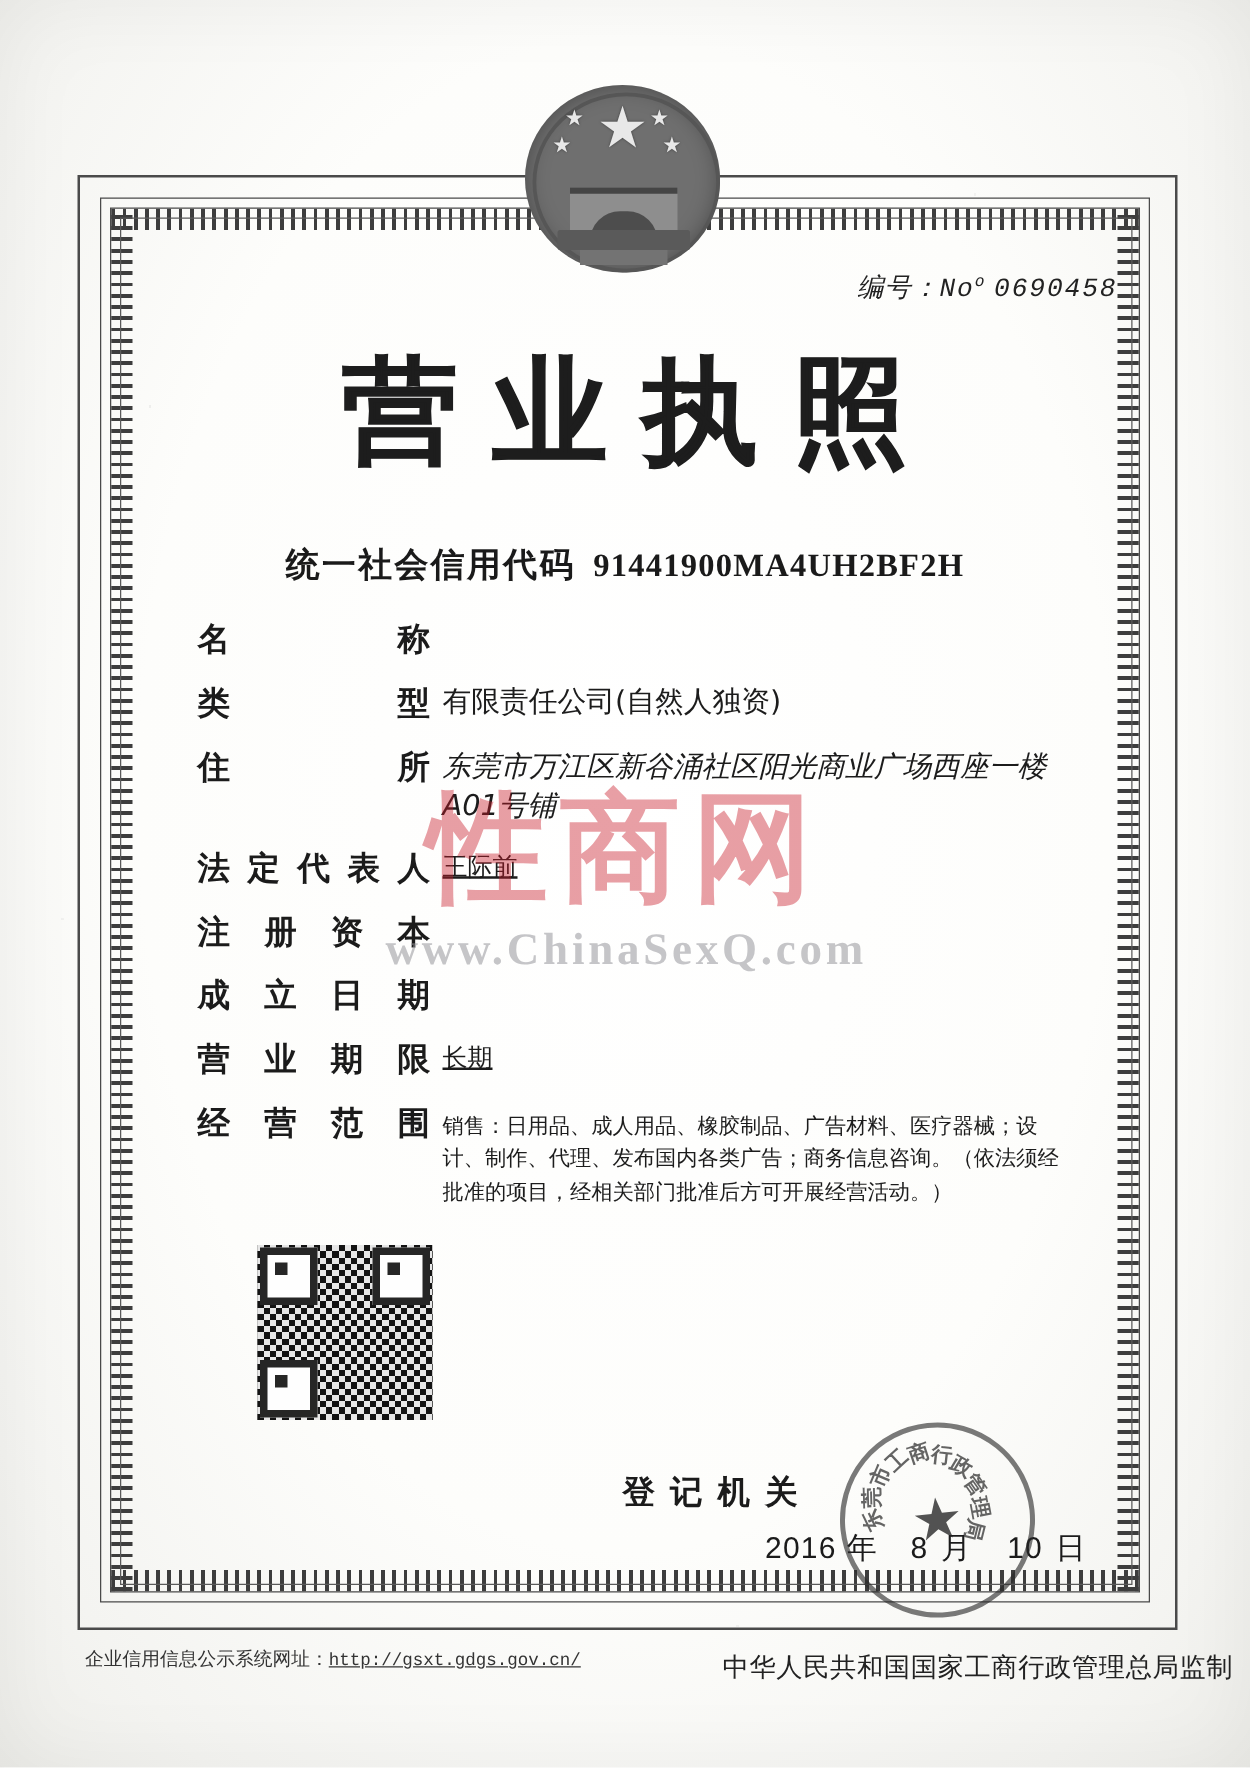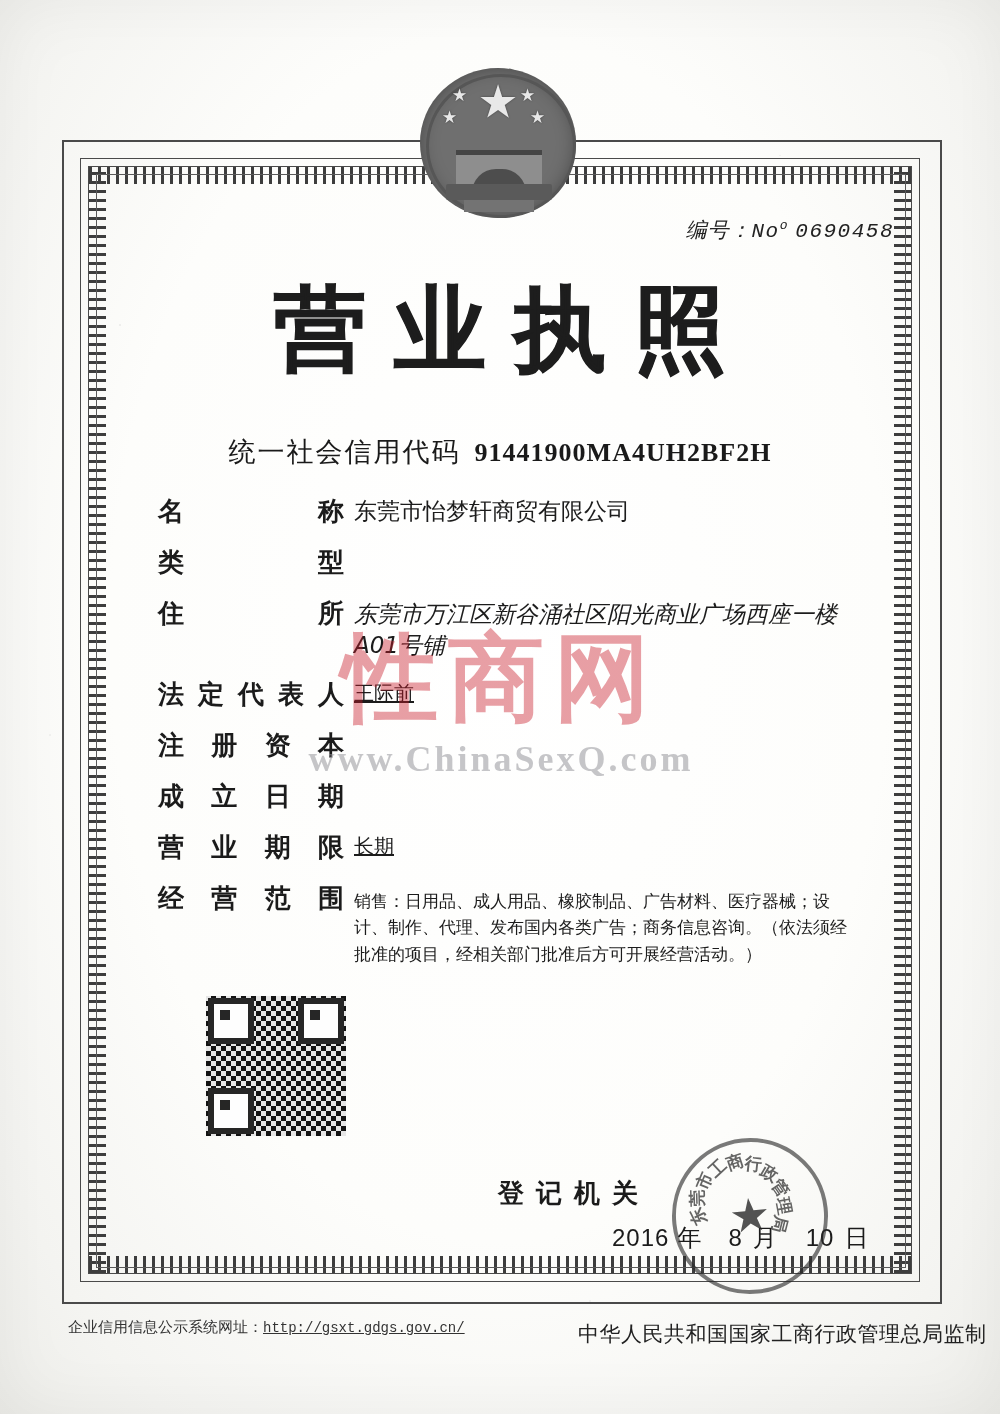--- a/index.html
+++ b/index.html
@@ -172,21 +172,21 @@
   
   .credit-row {
     position: absolute;
     left: 0; right: 0; top: 434px;
     text-align: center;
     font-size: 27px;
     color: #1a1a1a;
   }
   .credit-row .lbl {
     font-family: "DejaVu Sans", sans-serif;
-    font-weight: normal;
+    font-weight: bold;
     letter-spacing: 2px;
     margin-top: 13px;
   }
   .credit-row .val {
     font-family: "Liberation Serif", serif;
     font-weight: bold;
     letter-spacing: 1px;
     margin-left: 14px;
     font-size: 26px;
   }
@@ -400,28 +400,28 @@
   <span class="lbl">统一社会信用代码</span><span class="val">91441900MA4UH2BF2H</span>
 </div>
 
 <div class="fields">
 
   <div class="frow">
     <div class="flabel">
       <span>名</span>
       <span>称</span>
     </div>
-    <div class="fvalue">东莞市怡梦轩商贸有限公司</div>
   </div>
 
   <div class="frow">
     <div class="flabel">
       <span>类</span>
       <span>型</span>
     </div>
+    <div class="fvalue">有限责任公司(自然人独资)</div>
   </div>
 
   <div class="frow addr">
     <div class="flabel">
       <span>住</span>
       <span>所</span>
     </div>
     <div class="fvalue">东莞市万江区新谷涌社区阳光商业广场西座一楼A01号铺</div>
   </div>
 

